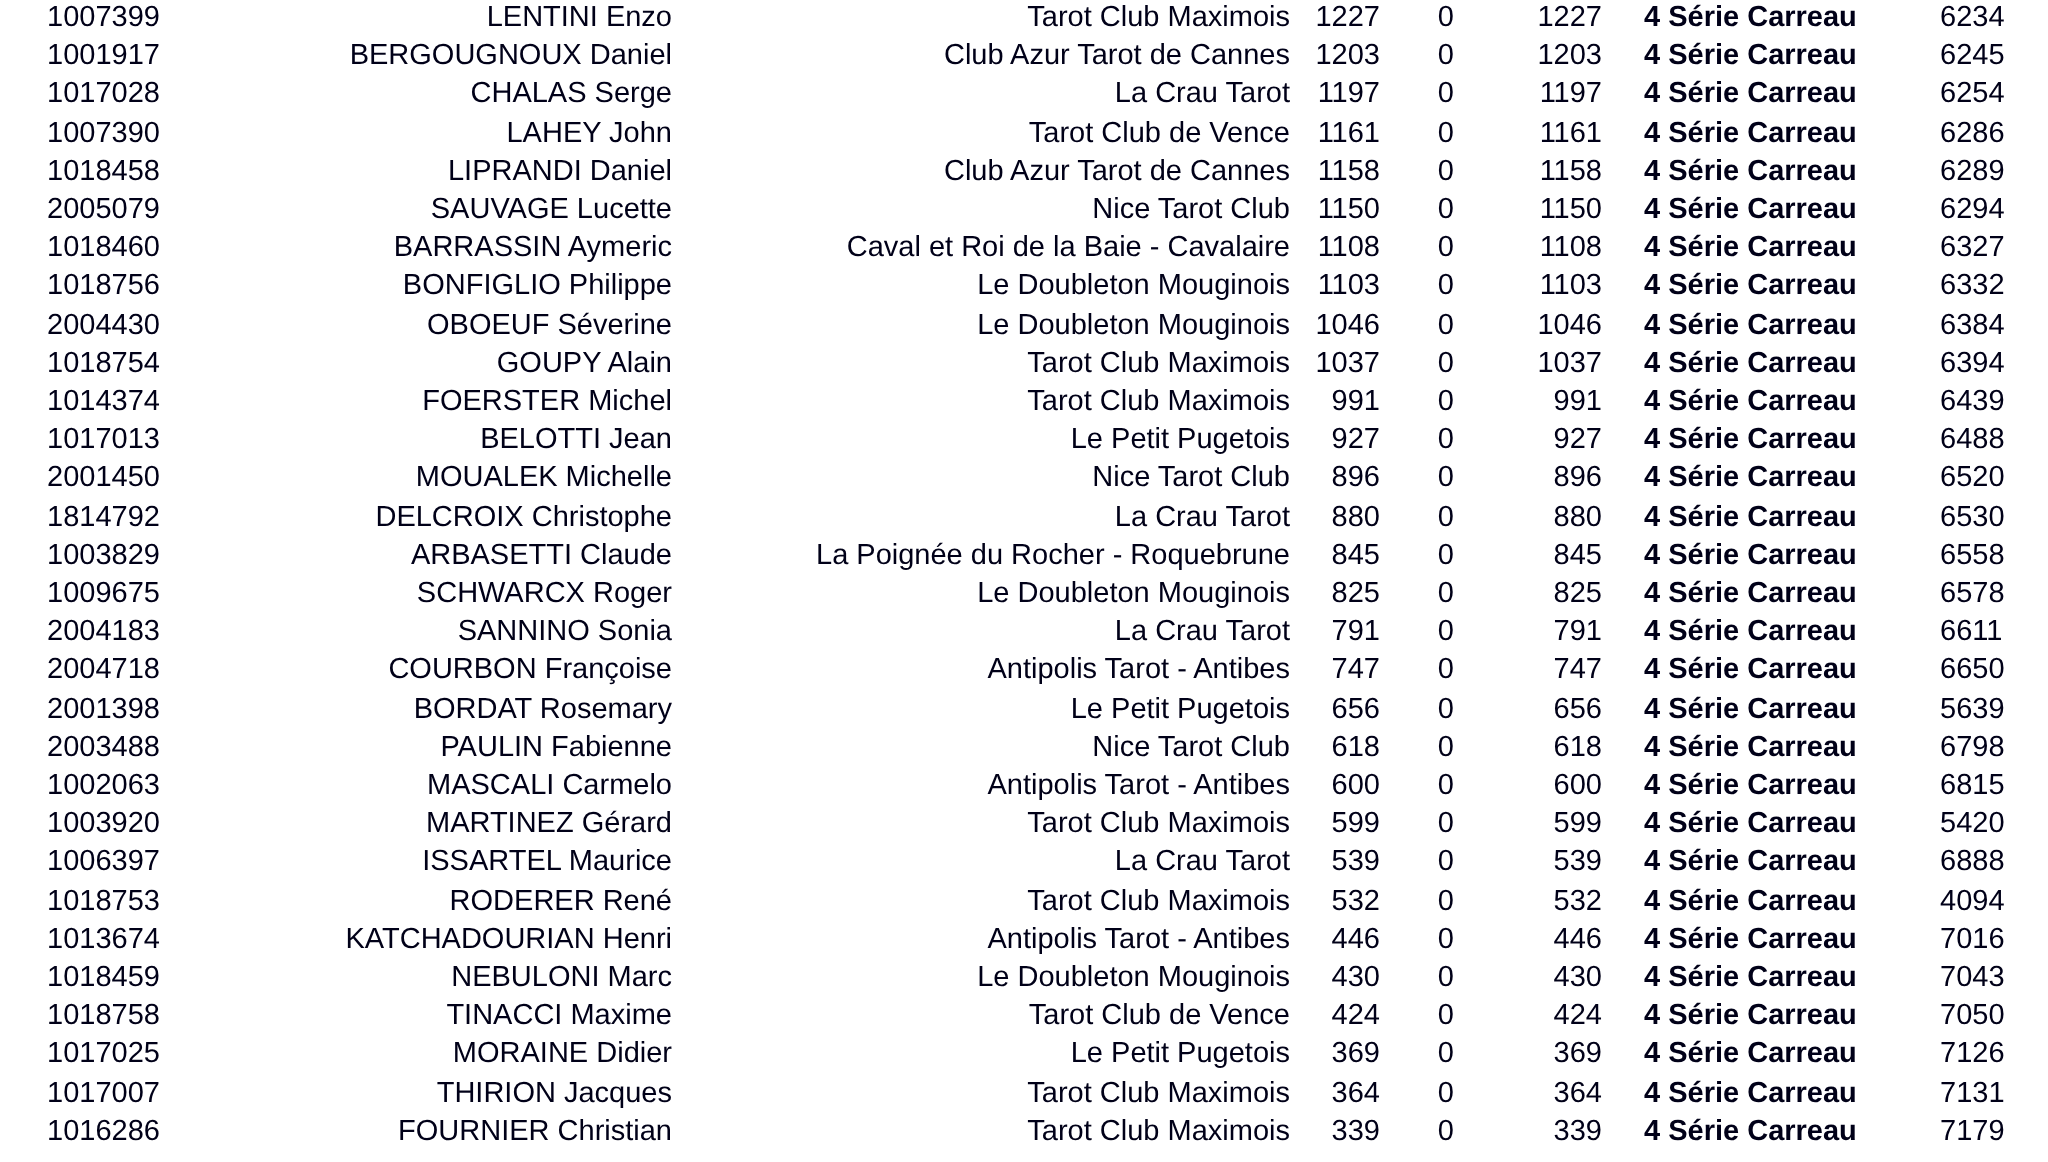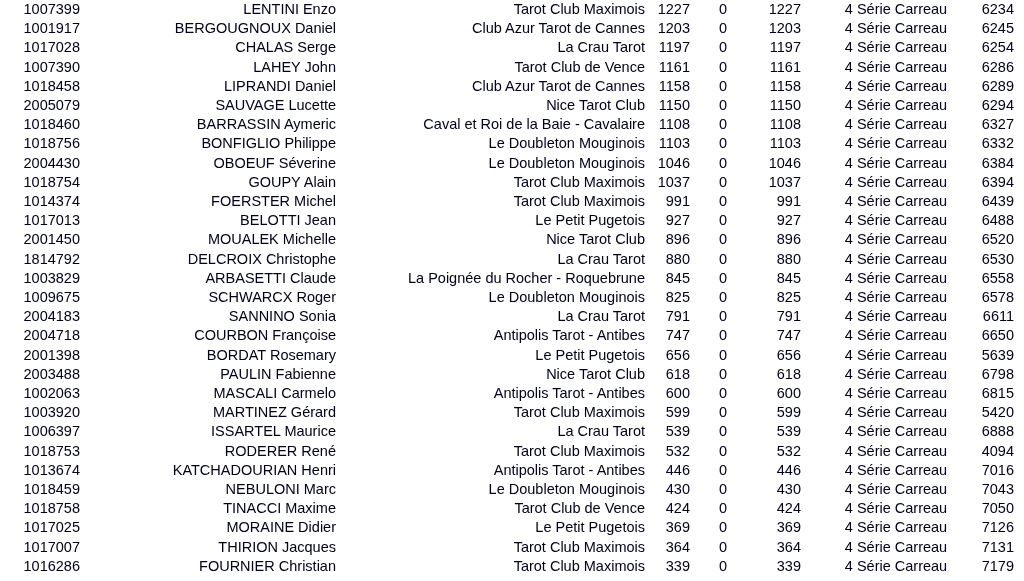--- a/index.html
+++ b/index.html
@@ -37,22 +37,22 @@
   .col-license  { width: 80px;  text-align: right; padding-right: 0px; }
   .col-gap1     { width: 11px; }
   .col-name     { width: 245px; text-align: right; }
   .col-club     { width: 309px; text-align: right; }
   .col-points   { width: 45px;  text-align: right; }
   .col-gap2     { width: 26px; }
   .col-zero     { width: 11px;  text-align: right; }
   .col-gap3     { width: 33px; }
   .col-total    { width: 41px;  text-align: right; }
   .col-gap4     { width: 21px; }
-  .col-serie    { width: 148px; text-align: center; }
-  .col-rank     { width: 44px;  text-align: right; }
+  .col-serie    { width: 148px; text-align: left; font-weight: bold; }
+  .col-rank     { width: 44px;  }
   .col-gap5     { width: 14px; }
 </style>
 </head>
 <body>
 
 <table id="ranking-table">
   <tbody>
       <tr>
         <td class="col-license">1007399</td>
         <td class="col-gap1"></td>

